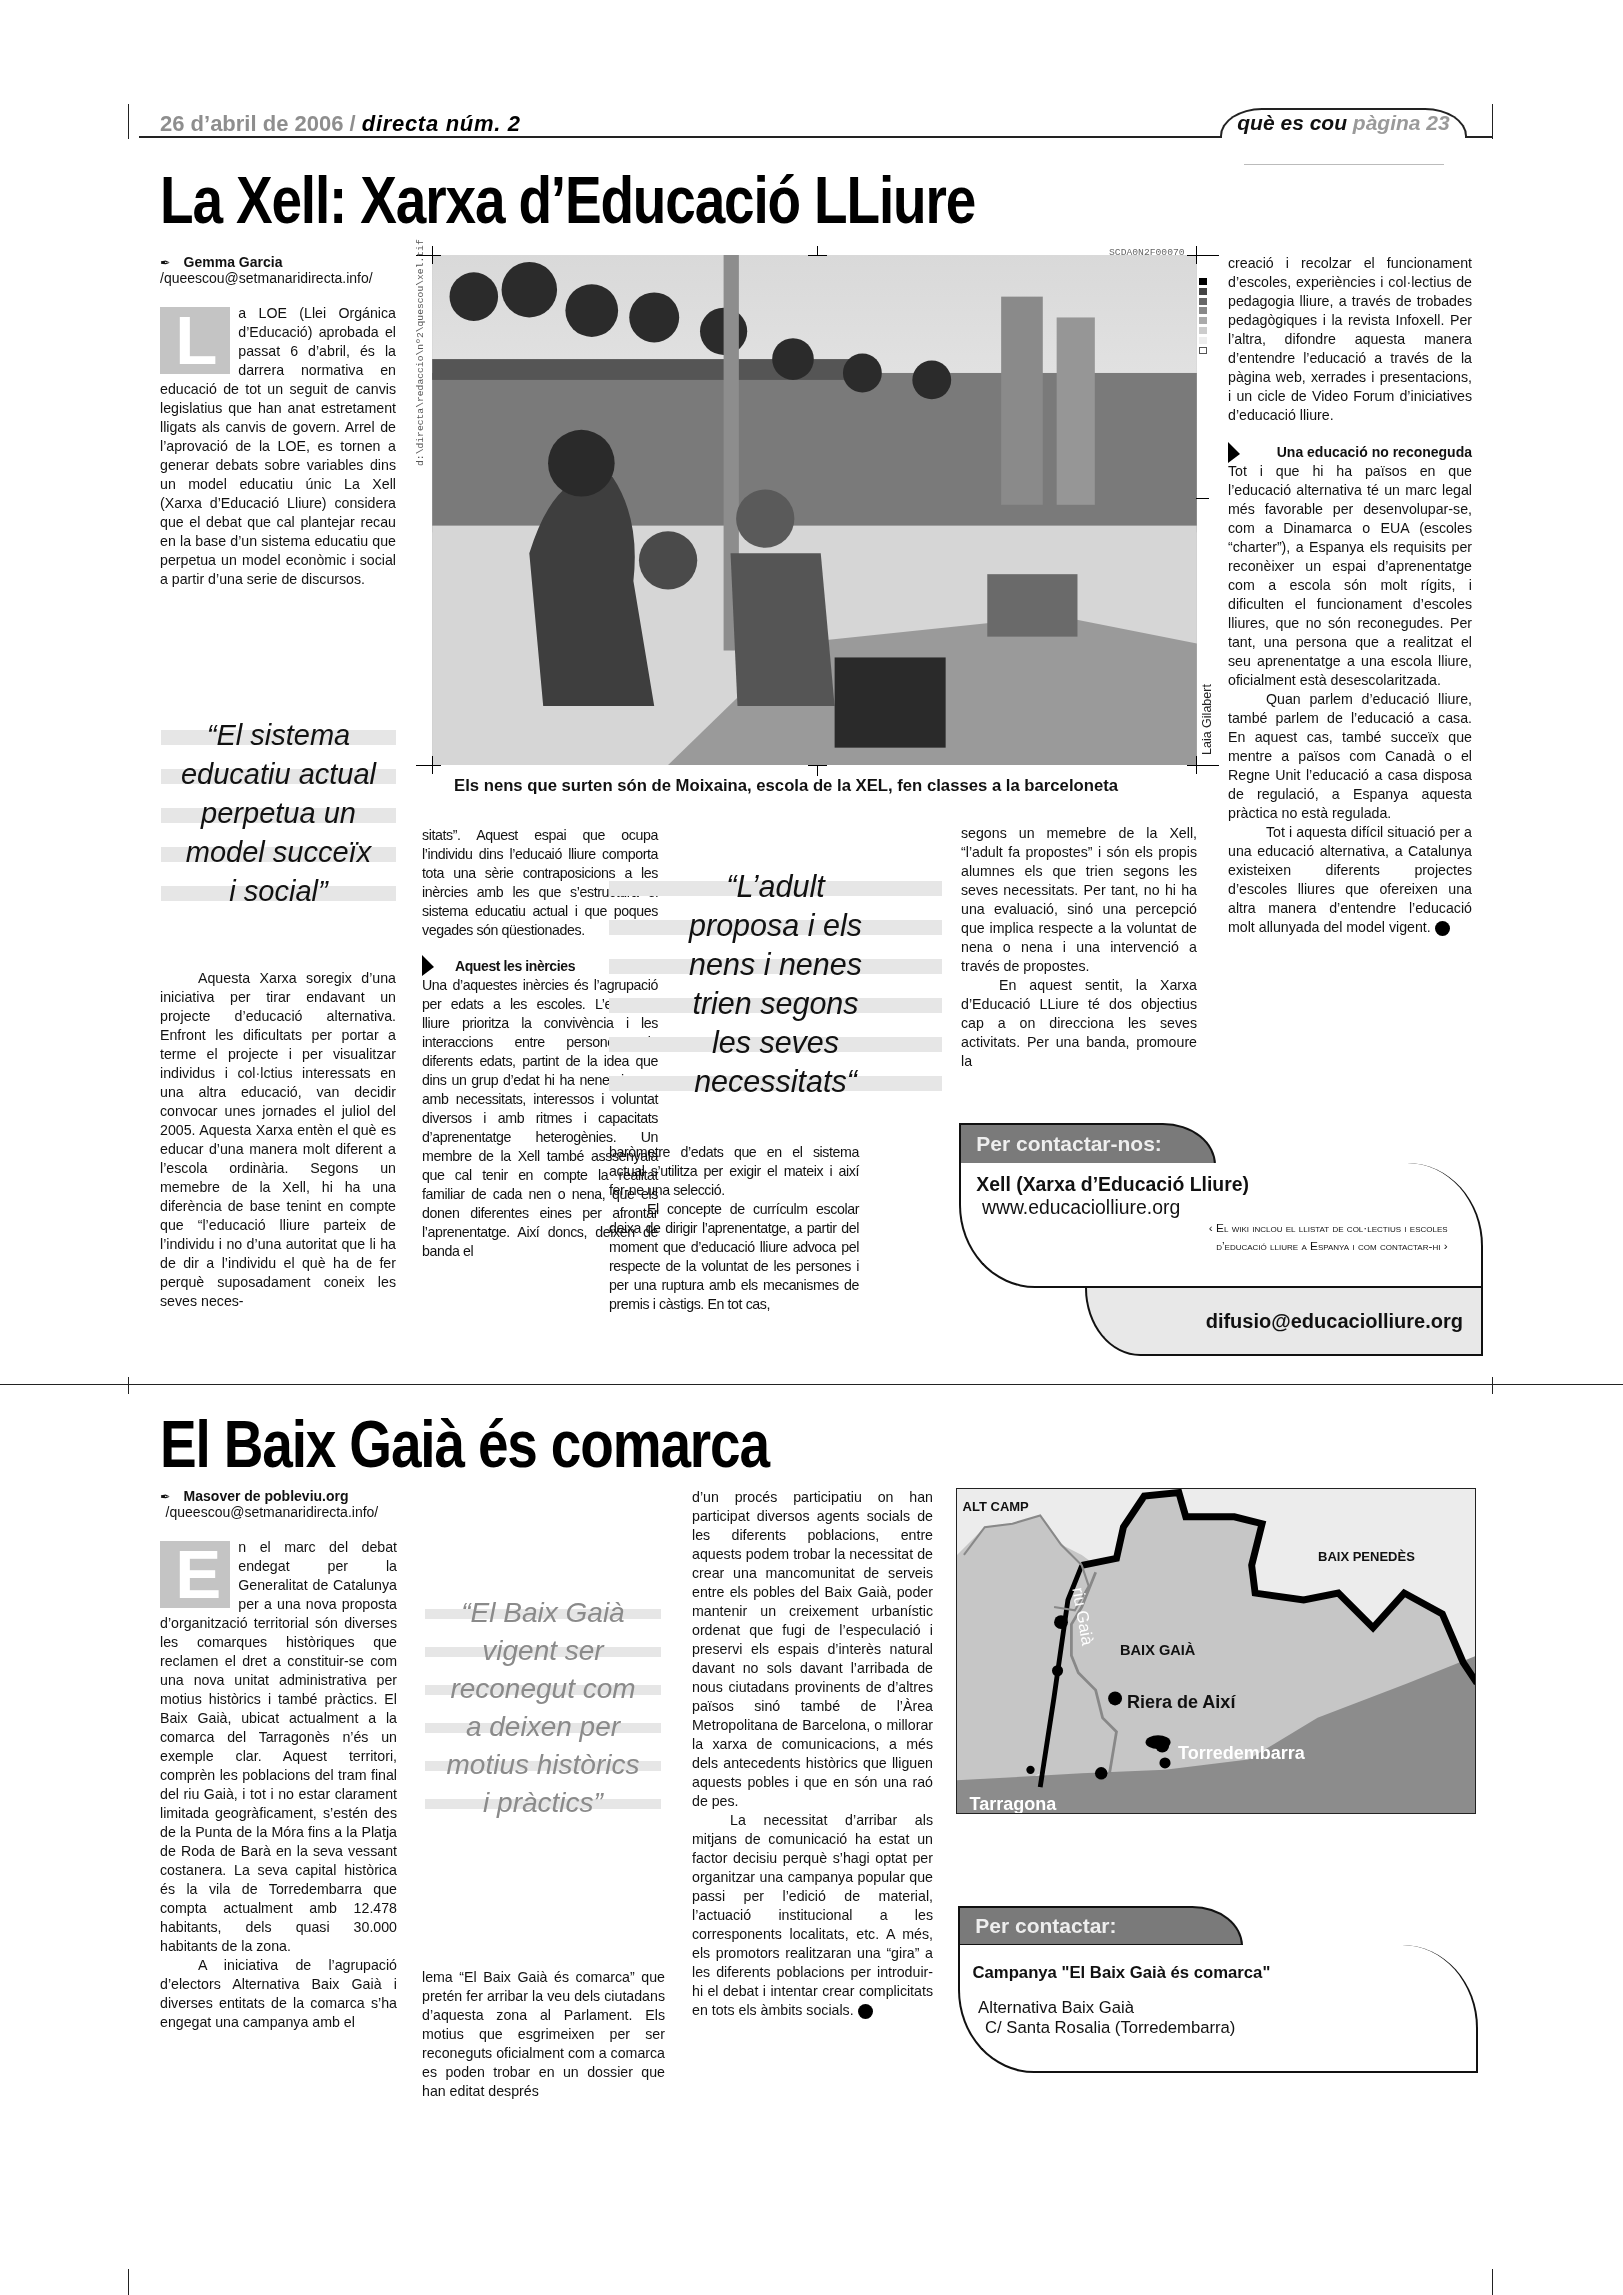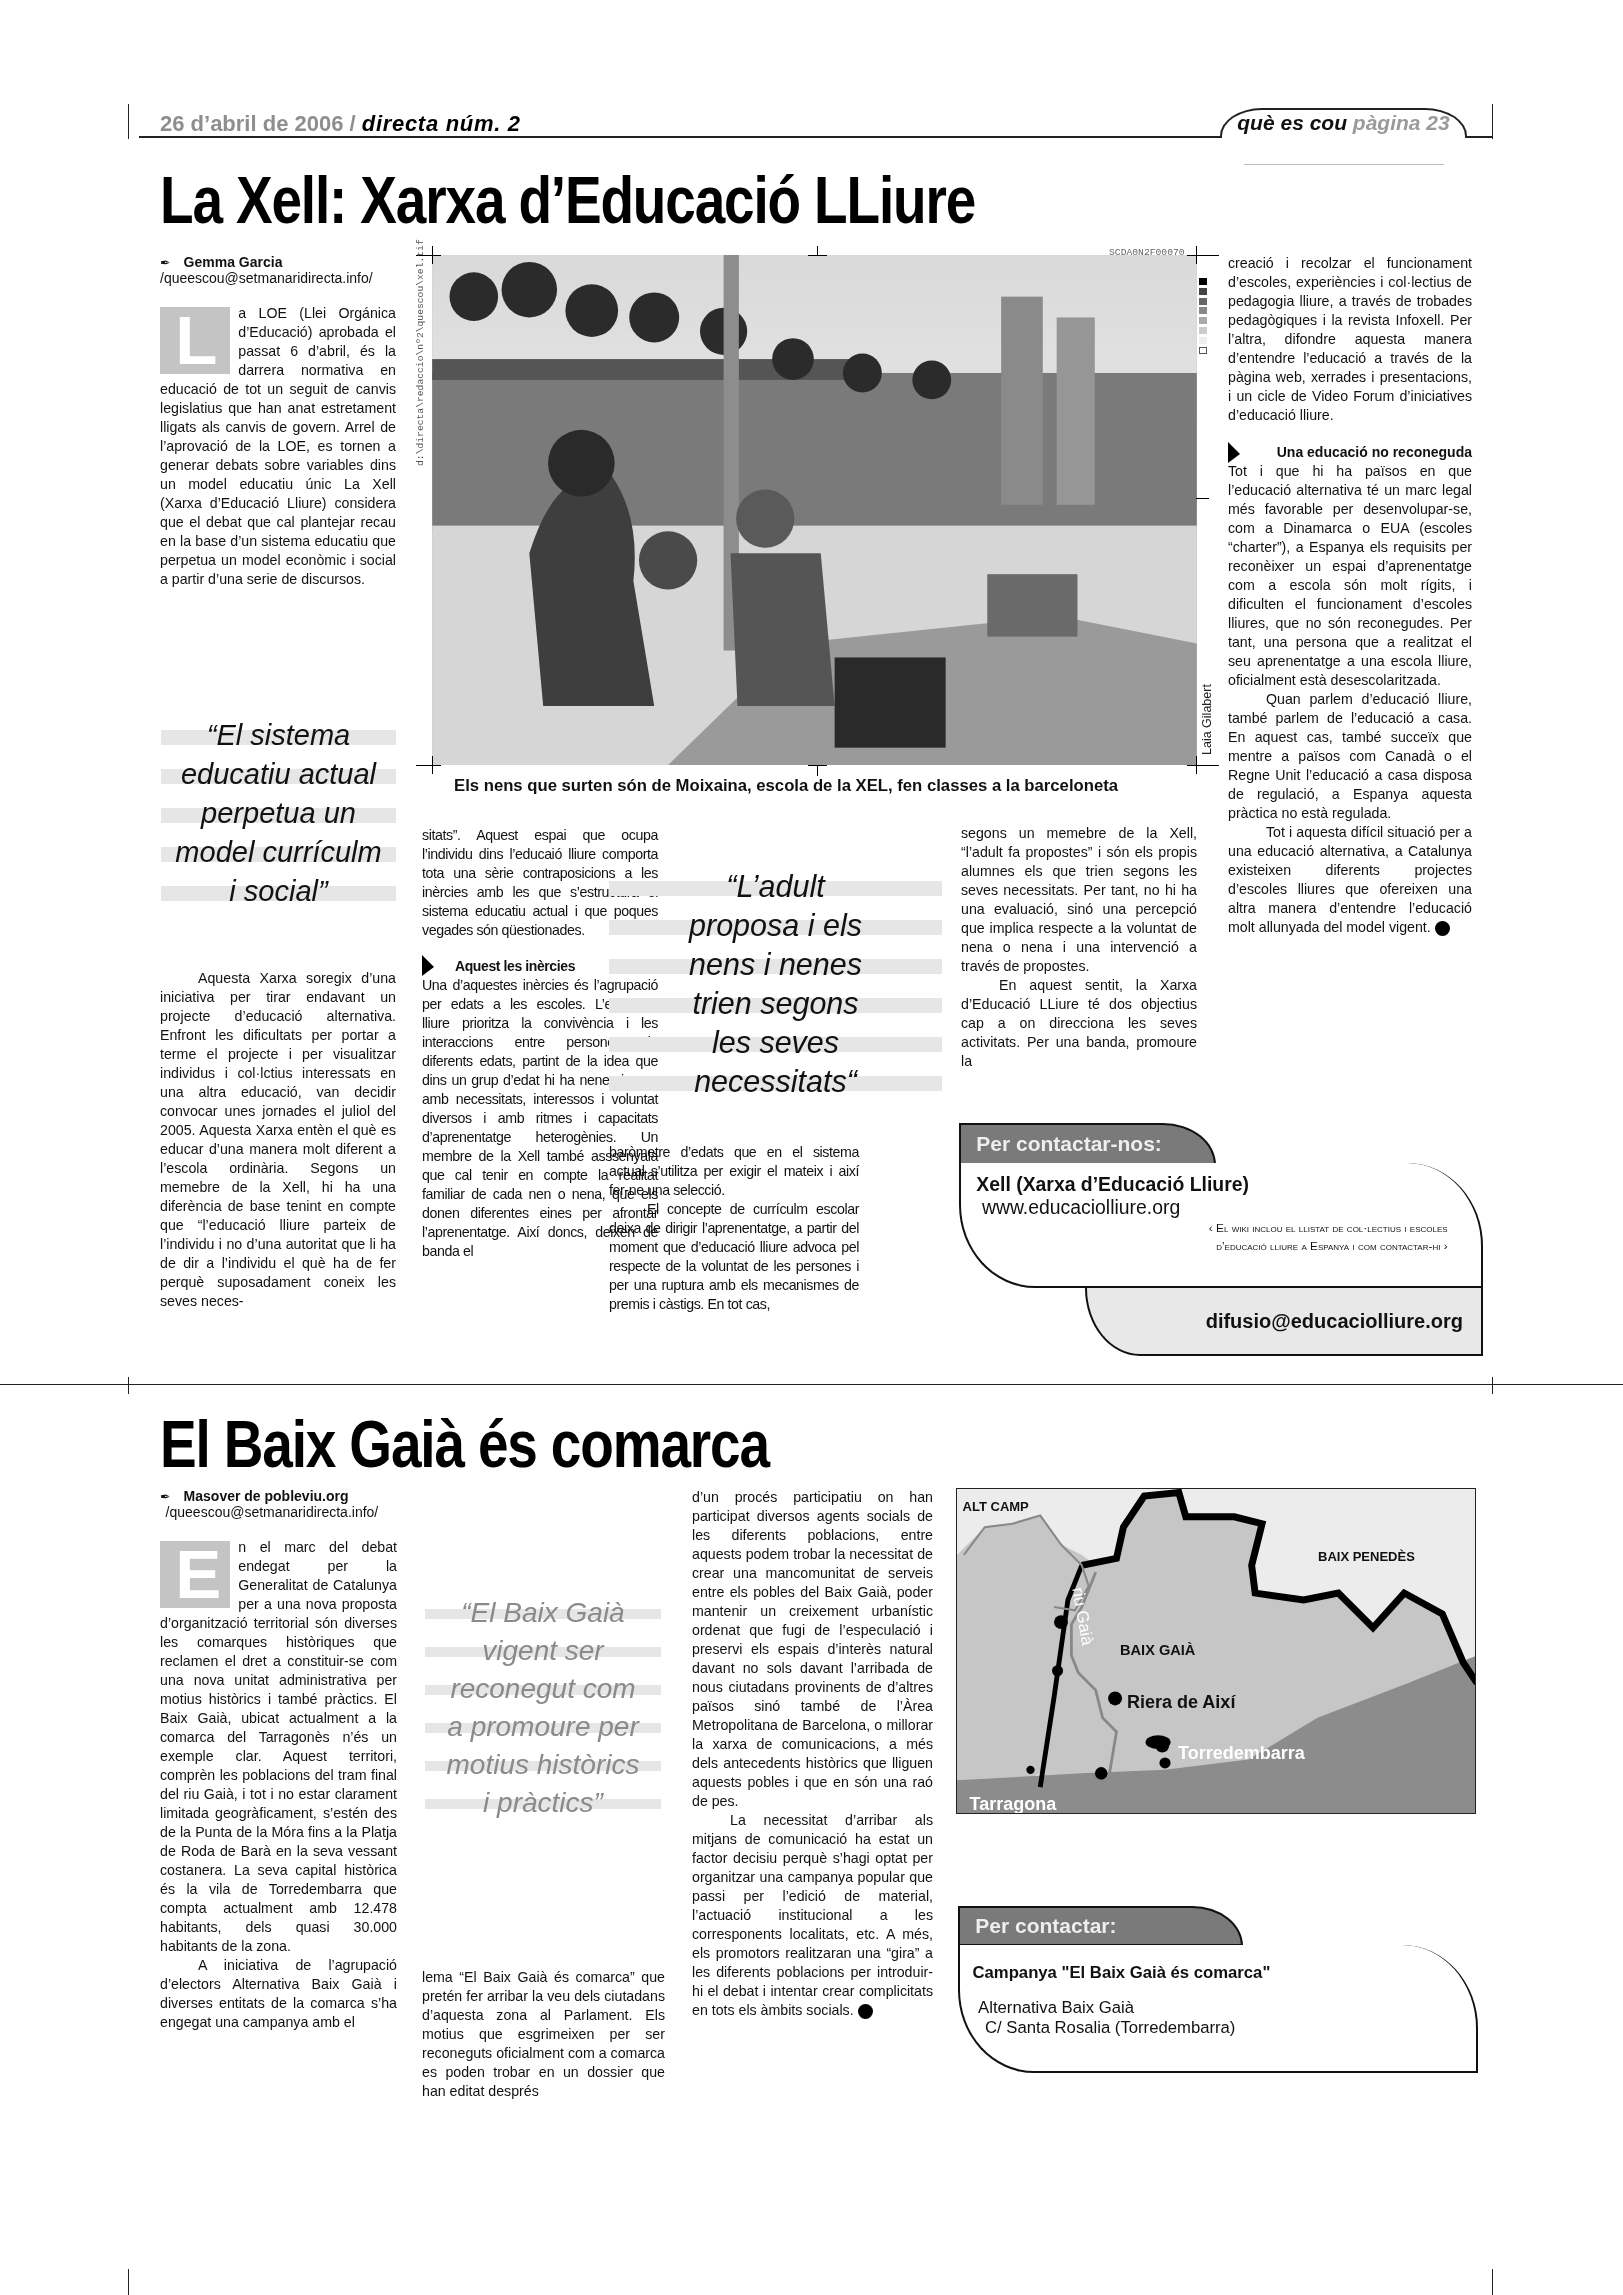--- a/index.html
+++ b/index.html
@@ -85,21 +85,21 @@
         <span>L</span>
       </div>
     <p>a LOE (Llei Orgánica d’Educació) aprobada el passat 6 d’abril, és la darrera normativa en educació de tot un seguit de canvis legislatius que han anat estretament lligats als canvis de govern. Arrel de l’aprovació de la LOE, es tornen a generar debats sobre variables dins un model educatiu únic  La Xell (Xarxa d’Educació Lliure) considera que el debat que cal plantejar recau en la base d’un sistema educatiu que perpetua un model econòmic i social a partir d’una serie de discursos.</p>
   </div>
 </div>
 
 <div class="abs pull" style="left:161px; top:716px; width:235px; font-size:29px; line-height:39px;">
   <span class="line"><span class="bar" style="top:14px"></span><span class="t">“El sistema</span></span>
   <span class="line"><span class="bar" style="top:14px"></span><span class="t">educatiu actual</span></span>
   <span class="line"><span class="bar" style="top:14px"></span><span class="t">perpetua un</span></span>
-  <span class="line"><span class="bar" style="top:14px"></span><span class="t">model currículm</span></span>
+  <span class="line"><span class="bar" style="top:14px"></span><span class="t">model succeïx</span></span>
   <span class="line"><span class="bar" style="top:14px"></span><span class="t">i social”</span></span>
 </div>
 
 <div class="abs body-text" style="left:160px; top:969px; width:236px;">
   <p class="indent">Aquesta Xarxa soregix d’una iniciativa per tirar endavant un projecte d’educació  alternativa. Enfront les dificultats per portar a terme el projecte i per visualitzar individus i col·lctius interessats en una altra educació, van decidir convocar unes jornades el juliol del 2005. Aquesta Xarxa entèn el què es educar d’una manera molt diferent a l’escola ordinària. Segons un memebre de la Xell, hi ha una diferència de base tenint en compte que “l’educació lliure parteix de l’individu i no  d’una autoritat que li ha de dir a l’individu el què ha de fer perquè suposadament coneix les seves neces-</p>
 </div>
 
 <div class="abs photo">
   <svg width="765" height="510" viewBox="0 0 1102 735">
     <defs>
@@ -224,21 +224,21 @@
       </div>
     <p>n el marc del debat endegat per la Generalitat de Catalunya per a una nova proposta d’organització territorial són diverses les comarques històriques que reclamen el dret a constituir-se com una nova unitat administrativa per motius històrics i també pràctics. El Baix Gaià, ubicat actualment a la comarca del Tarragonès n’és un exemple clar. Aquest territori, comprèn les poblacions del tram final del riu Gaià, i tot i no estar clarament limitada geogràficament, s’estén des de la Punta de la Móra fins a la Platja de Roda de Barà en la seva vessant costanera. La seva capital històrica és la vila de Torredembarra que compta actualment amb 12.478 habitants, dels quasi 30.000 habitants de la zona.</p>
     <p class="indent">A iniciativa de l’agrupació d’electors Alternativa Baix Gaià i diverses entitats de la comarca s’ha engegat una campanya amb el</p>
   </div>
 </div>
 
 <div class="abs pull" style="left:425px; top:1594px; width:236px; font-size:28px; line-height:38px; color:#8a8a8a;">
   <span class="line"><span class="bar" style="top:15.3px; height:9.7px;"></span><span class="t">“El Baix Gaià</span></span>
   <span class="line"><span class="bar" style="top:15.3px; height:9.7px;"></span><span class="t">vigent ser</span></span>
   <span class="line"><span class="bar" style="top:15.3px; height:9.7px;"></span><span class="t">reconegut com</span></span>
-  <span class="line"><span class="bar" style="top:15.3px; height:9.7px;"></span><span class="t">a promoure per</span></span>
+  <span class="line"><span class="bar" style="top:15.3px; height:9.7px;"></span><span class="t">a deixen per</span></span>
   <span class="line"><span class="bar" style="top:15.3px; height:9.7px;"></span><span class="t">motius històrics</span></span>
   <span class="line"><span class="bar" style="top:15.3px; height:9.7px;"></span><span class="t">i pràctics”</span></span>
 </div>
 
 <div class="abs body-text" style="left:422px; top:1968px; width:243px;">
   <p>lema “El Baix Gaià és comarca” que pretén fer arribar la veu dels ciutadans d’aquesta zona al Parlament. Els motius que esgrimeixen per ser reconeguts oficialment com a comarca es poden trobar en un dossier que han editat després</p>
 </div>
 
 <div class="abs body-text" style="left:692px; top:1488px; width:241px;">
   <p>d’un procés participatiu on han participat diversos agents socials de les diferents poblacions, entre aquests podem trobar la necessitat de crear una mancomunitat de serveis entre els pobles del Baix Gaià, poder mantenir un creixement urbanístic ordenat que fugi de l’especulació i preservi els espais d’interès natural davant no sols davant l’arribada de nous ciutadans provinents de d’altres països sinó també de l’Àrea Metropolitana de Barcelona, o millorar la xarxa de comunicacions, a més dels antecedents històrics que lliguen aquests pobles i que en són una raó de pes.</p>

